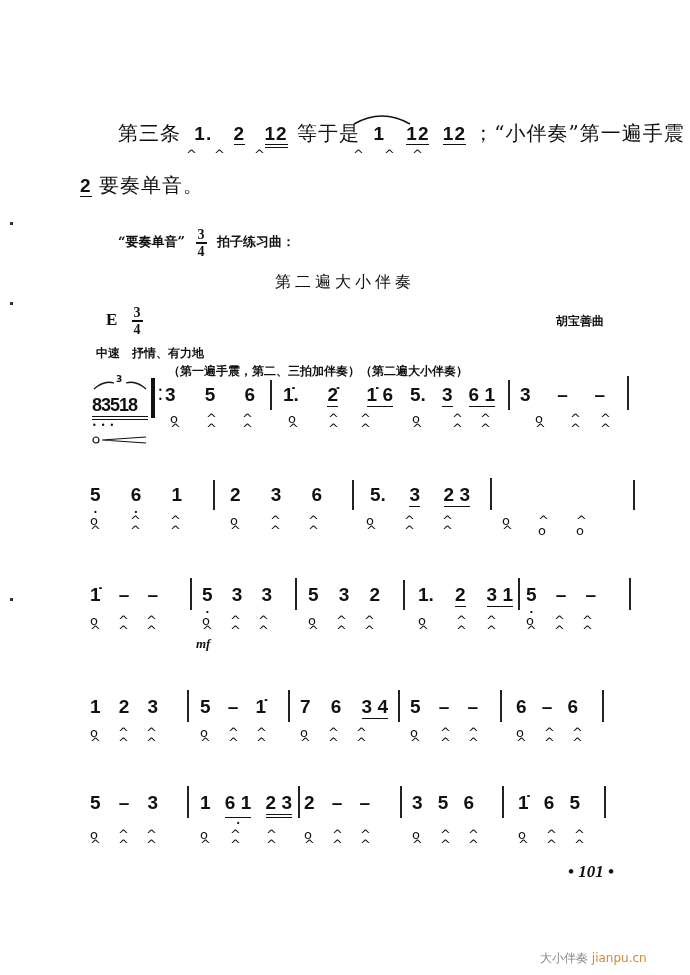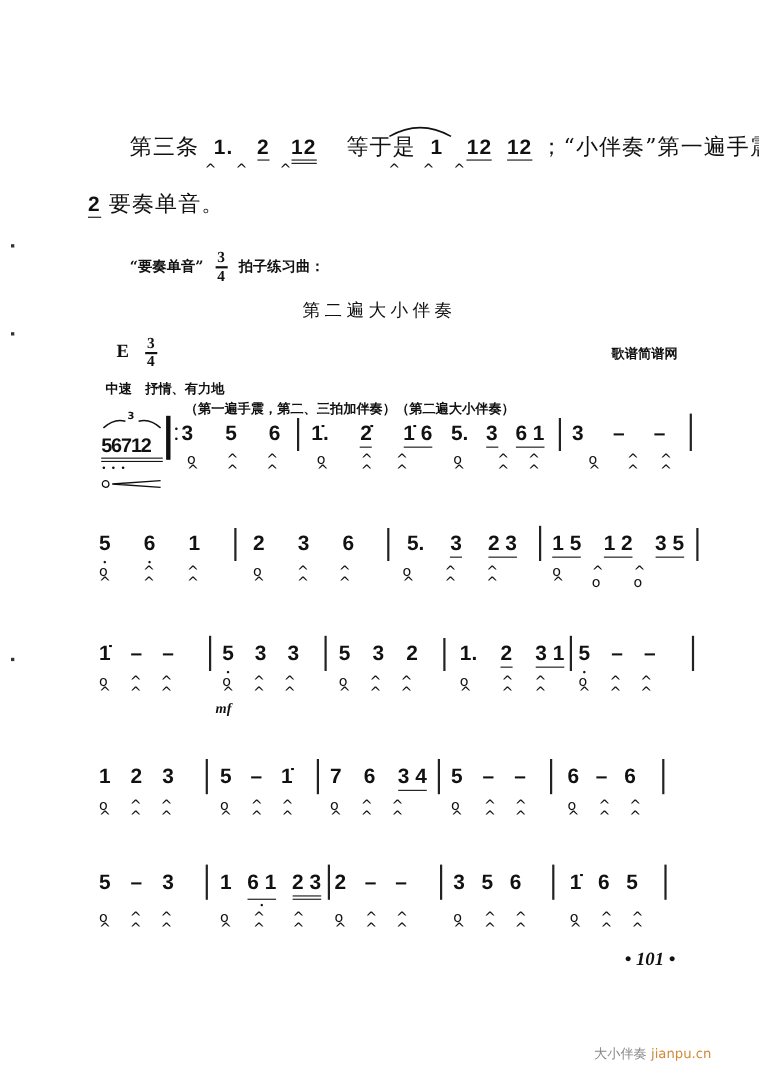--- a/index.html
+++ b/index.html
@@ -20,21 +20,21 @@
   .rel { position:relative; display:inline-block; }
 </style>
 </head>
 <body>
 
 <div class="abs para cjk" style="left:118px; top:120px; white-space:nowrap;">
   <span>第三条</span>
   <span class="n" style="margin-left:6px;">1.</span>
   <span class="n ul1" style="margin-left:14px;">2</span>
   <span class="n ul2" style="margin-left:12px;">12</span>
-  <span style="margin-left:20px;font-family:Liberation Serif, serif;">等于是</span>
+  <span style="margin-left:2px;font-family:Liberation Serif, serif;">等于是</span>
   <span class="n" style="margin-left:6px;">1</span>
   <span class="n ul1" style="margin-left:14px;">12</span>
   <span class="n ul1" style="margin-left:6px;">12</span>
   <span>；“小伴奏”第一遍手震</span>
 </div>
 
 <svg class="abs" style="left:352px; top:112px;" width="60" height="14">
     <path d="M2 12 Q30 -4 58 12" stroke="#111" stroke-width="1.5" fill="none"></path>
   </svg>
 
@@ -64,31 +64,31 @@
 <div class="abs cjk" style="left:0; width:690px; text-align:center; top:272px; font-size:16px; letter-spacing:4px;">第二遍大小伴奏</div>
 
 <div class="abs" style="left:106px; top:306px; font-family:'Liberation Serif', serif; font-weight:bold; font-size:17px;">
   <span>E</span>
   <span class="frac" style="margin-left:10px;">
       <span>3</span>
       <span class="bar"></span>
       <span>4</span>
     </span>
 </div>
-<div class="abs cjk" style="left:556px; top:313px; font-size:12px; font-weight:bold;">歌谱简谱网</div>
+<div class="abs cjk" style="left:556px; top:313px; font-size:12px; font-weight:bold;">胡宝善曲</div>
 
 <div class="abs cjk small" style="left:96px; top:345px; font-weight:bold;">中速　抒情、有力地</div>
 <div class="abs cjk small" style="left:168px; top:363px; font-weight:bold; white-space:nowrap;">（第一遍手震，第二、三拍加伴奏）（第二遍大小伴奏）</div>
 
 <div class="abs" style="left:92px; top:376px; width:56px;">
   <svg width="56" height="12">
       <path d="M2 10 Q12 1 22 4 M34 4 Q44 1 54 10" stroke="#111" stroke-width="1.3" fill="none"></path>
     </svg>
   <span class="abs" style="left:24px; top:-2px; font-size:9px; font-weight:bold;">3</span>
-  <div class="n ul2" style="font-size:18px; letter-spacing:-1px;">56712</div>
+  <div class="n ul2" style="font-size:18px; letter-spacing:-1px;">83518</div>
   <div style="font-size:8px; letter-spacing:4px; margin-top:1px;">•••</div>
   <svg width="56" height="10">
       <circle cx="4" cy="5" r="3" stroke="#111" fill="none" stroke-width="1.2"></circle>
       <path d="M10 5 L54 2 M10 5 L54 8" stroke="#111" stroke-width="1.2"></path>
     </svg>
 </div>
 
 <div class="abs" style="left:151px; top:378px; width:4px; height:40px; background:#111;"></div>
 <div class="abs" style="left:158px; top:386px; font-size:8px; line-height:9px;">•<br>•</div>
 
@@ -144,25 +144,20 @@
       <span>3</span>
       <span>6</span>
   </div>
   <div class="abs bar-line" style="left:262px; top:-4px; height:30px;"></div>
   <div class="abs n" style="left:280px; top:0; width:100px; display:flex; justify-content:space-between;">
     <span>5.</span>
       <span class="ul1">3</span>
       <span class="ul1">2 3</span>
   </div>
   <div class="abs bar-line" style="left:400px; top:-6px; height:32px;"></div>
-  <div class="abs n" style="left:412px; top:0; width:120px; display:flex; justify-content:space-between;">
-    <span class="ul1">1 5</span>
-      <span class="ul1">1 2</span>
-      <span class="ul1">3 5</span>
-  </div>
   <div class="abs bar-line" style="left:543px; top:-4px; height:30px;"></div>
   <div class="abs hat" style="left:0; top:32px; width:540px;">
     <span class="abs" style="left:0">o<br>^</span>
       <span class="abs" style="left:40px">^<br>^</span>
       <span class="abs" style="left:80px">^<br>^</span>
     <span class="abs" style="left:140px">o<br>^</span>
       <span class="abs" style="left:180px">^<br>^</span>
       <span class="abs" style="left:218px">^<br>^</span>
     <span class="abs" style="left:276px">o<br>^</span>
       <span class="abs" style="left:314px">^<br>^</span>

